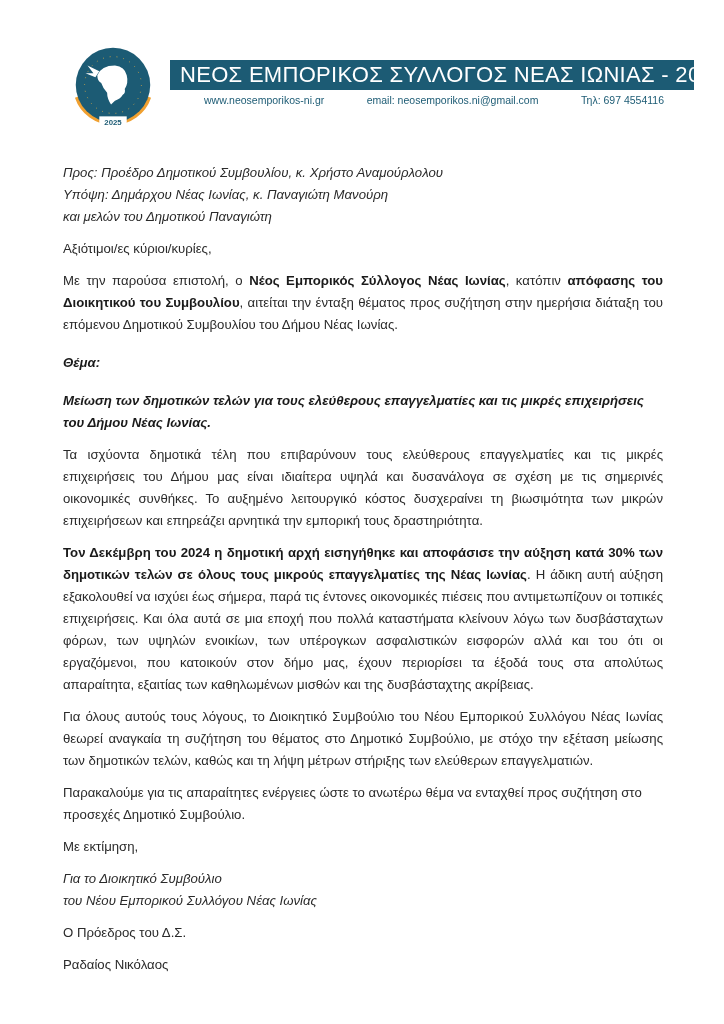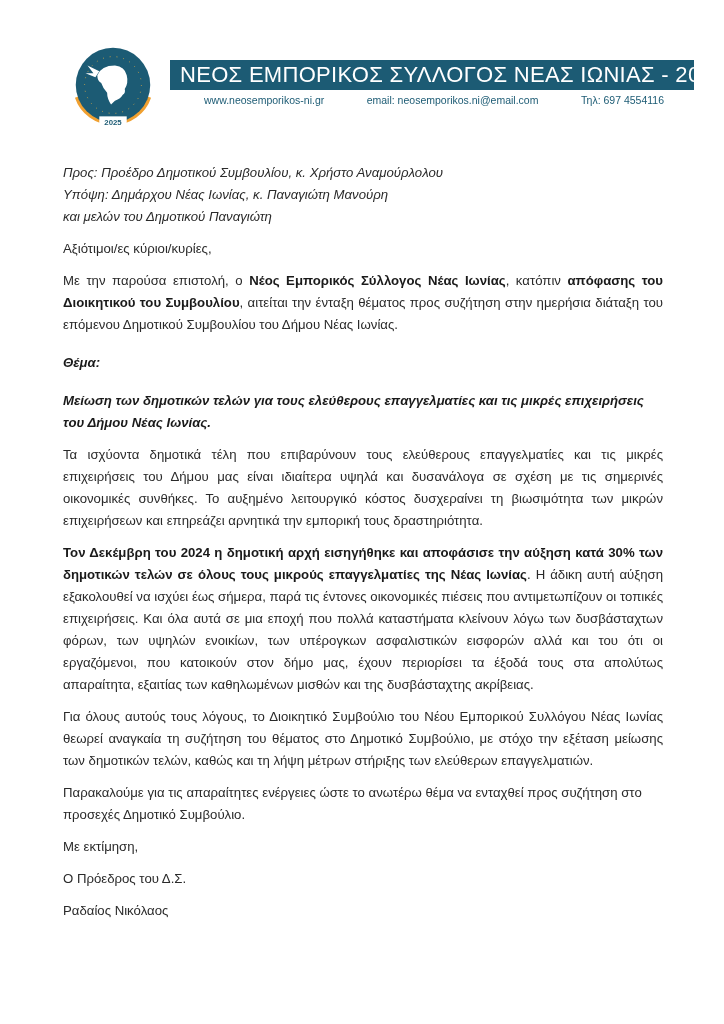--- a/index.html
+++ b/index.html
@@ -33,21 +33,21 @@
     </g>
     <rect x="36" y="82" width="28" height="10" fill="#ffffff"></rect>
     <text x="50" y="90.5" font-size="8" text-anchor="middle" fill="#1c5b74" font-weight="bold" font-family="Liberation Sans, sans-serif">2025</text>
   </svg>
 
   <div class="banner">
     <span class="banner-title">ΝΕΟΣ ΕΜΠΟΡΙΚΟΣ ΣΥΛΛΟΓΟΣ ΝΕΑΣ ΙΩΝΙΑΣ - 2025</span>
   </div>
   <div class="contacts">
     <span>www.neosemporikos-ni.gr</span>
-    <span>email: neosemporikos.ni@email.com</span>
+    <span>email: neosemporikos.ni@gmail.com</span>
     <span>Τηλ: 697 4554116</span>
   </div>
 </div>
 
 <div class="body-text">
   <p>
     <span class="line">Προς: Προέδρο Δημοτικού Συμβουλίου, κ. Χρήστο Αναμούρλολου</span>
     <span class="line">Υπόψη: Δημάρχου Νέας Ιωνίας, κ. Παναγιώτη Μανούρη</span>
     <span class="line">και μελών του Δημοτικού Παναγιώτη</span>
   </p>
@@ -55,15 +55,19 @@
   <p class="just"><span>Με την παρούσα επιστολή, ο </span><b>Νέος Εμπορικός Σύλλογος Νέας Ιωνίας</b><span>, κατόπιν </span><b>απόφασης του Διοικητικού του Συμβουλίου</b><span>, αιτείται την ένταξη θέματος προς συζήτηση στην ημερήσια διάταξη του επόμενου Δημοτικού Συμβουλίου του Δήμου Νέας Ιωνίας.</span></p>
   <p>
     <b class="line">Θέμα:</b>
     <b class="line">Μείωση των δημοτικών τελών για τους ελεύθερους επαγγελματίες και τις μικρές επιχειρήσεις του Δήμου Νέας Ιωνίας.</b>
   </p>
   <p class="just">Τα ισχύοντα δημοτικά τέλη που επιβαρύνουν τους ελεύθερους επαγγελματίες και τις μικρές επιχειρήσεις του Δήμου μας είναι ιδιαίτερα υψηλά και δυσανάλογα σε σχέση με τις σημερινές οικονομικές συνθήκες. Το αυξημένο λειτουργικό κόστος δυσχεραίνει τη βιωσιμότητα των μικρών επιχειρήσεων και επηρεάζει αρνητικά την εμπορική τους δραστηριότητα.</p>
   <p class="just"><b>Τον Δεκέμβρη του 2024 η δημοτική αρχή εισηγήθηκε και αποφάσισε την αύξηση κατά 30% των δημοτικών τελών σε όλους τους μικρούς επαγγελματίες της Νέας Ιωνίας</b><span>. Η άδικη αυτή αύξηση εξακολουθεί να ισχύει έως σήμερα, παρά τις έντονες οικονομικές πιέσεις που αντιμετωπίζουν οι τοπικές επιχειρήσεις. Και όλα αυτά σε μια εποχή που πολλά καταστήματα κλείνουν λόγω των δυσβάσταχτων φόρων, των υψηλών ενοικίων, των υπέρογκων ασφαλιστικών εισφορών αλλά και του ότι οι εργαζόμενοι, που κατοικούν στον δήμο μας, έχουν περιορίσει τα έξοδά τους στα απολύτως απαραίτητα, εξαιτίας των καθηλωμένων μισθών και της δυσβάσταχτης ακρίβειας.</span></p>
   <p class="just">Για όλους αυτούς τους λόγους, το Διοικητικό Συμβούλιο του Νέου Εμπορικού Συλλόγου Νέας Ιωνίας θεωρεί αναγκαία τη συζήτηση του θέματος στο Δημοτικό Συμβούλιο, με στόχο την εξέταση μείωσης των δημοτικών τελών, καθώς και τη λήψη μέτρων στήριξης των ελεύθερων επαγγελματιών.</p>
   <p>Παρακαλούμε για τις απαραίτητες ενέργειες ώστε το ανωτέρω θέμα να ενταχθεί προς συζήτηση στο προσεχές Δημοτικό Συμβούλιο.</p>
   <p>Με εκτίμηση,</p>
+  <p>
+    <span class="line">Για το Διοικητικό Συμβούλιο</span>
+    <span class="line">του Νέου Εμπορικού Συλλόγου Νέας Ιωνίας</span>
+  </p>
   <p>Ο Πρόεδρος του Δ.Σ.</p>
   <p>Ραδαίος Νικόλαος</p>
 </div>
 
 </body></html>

